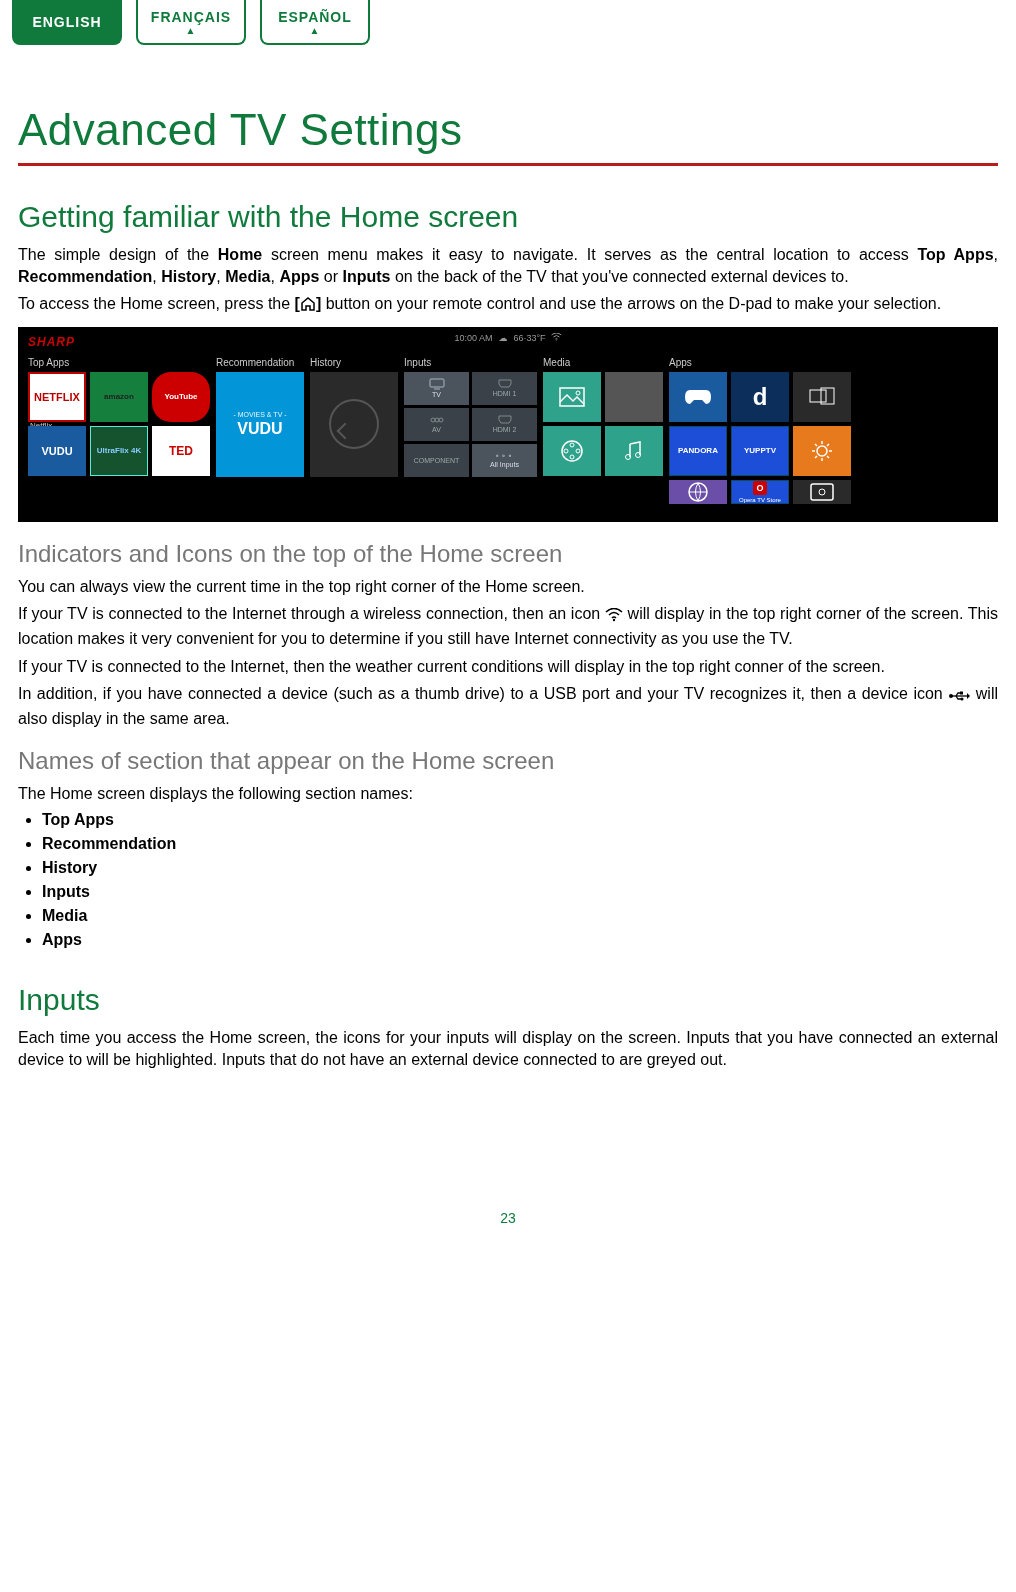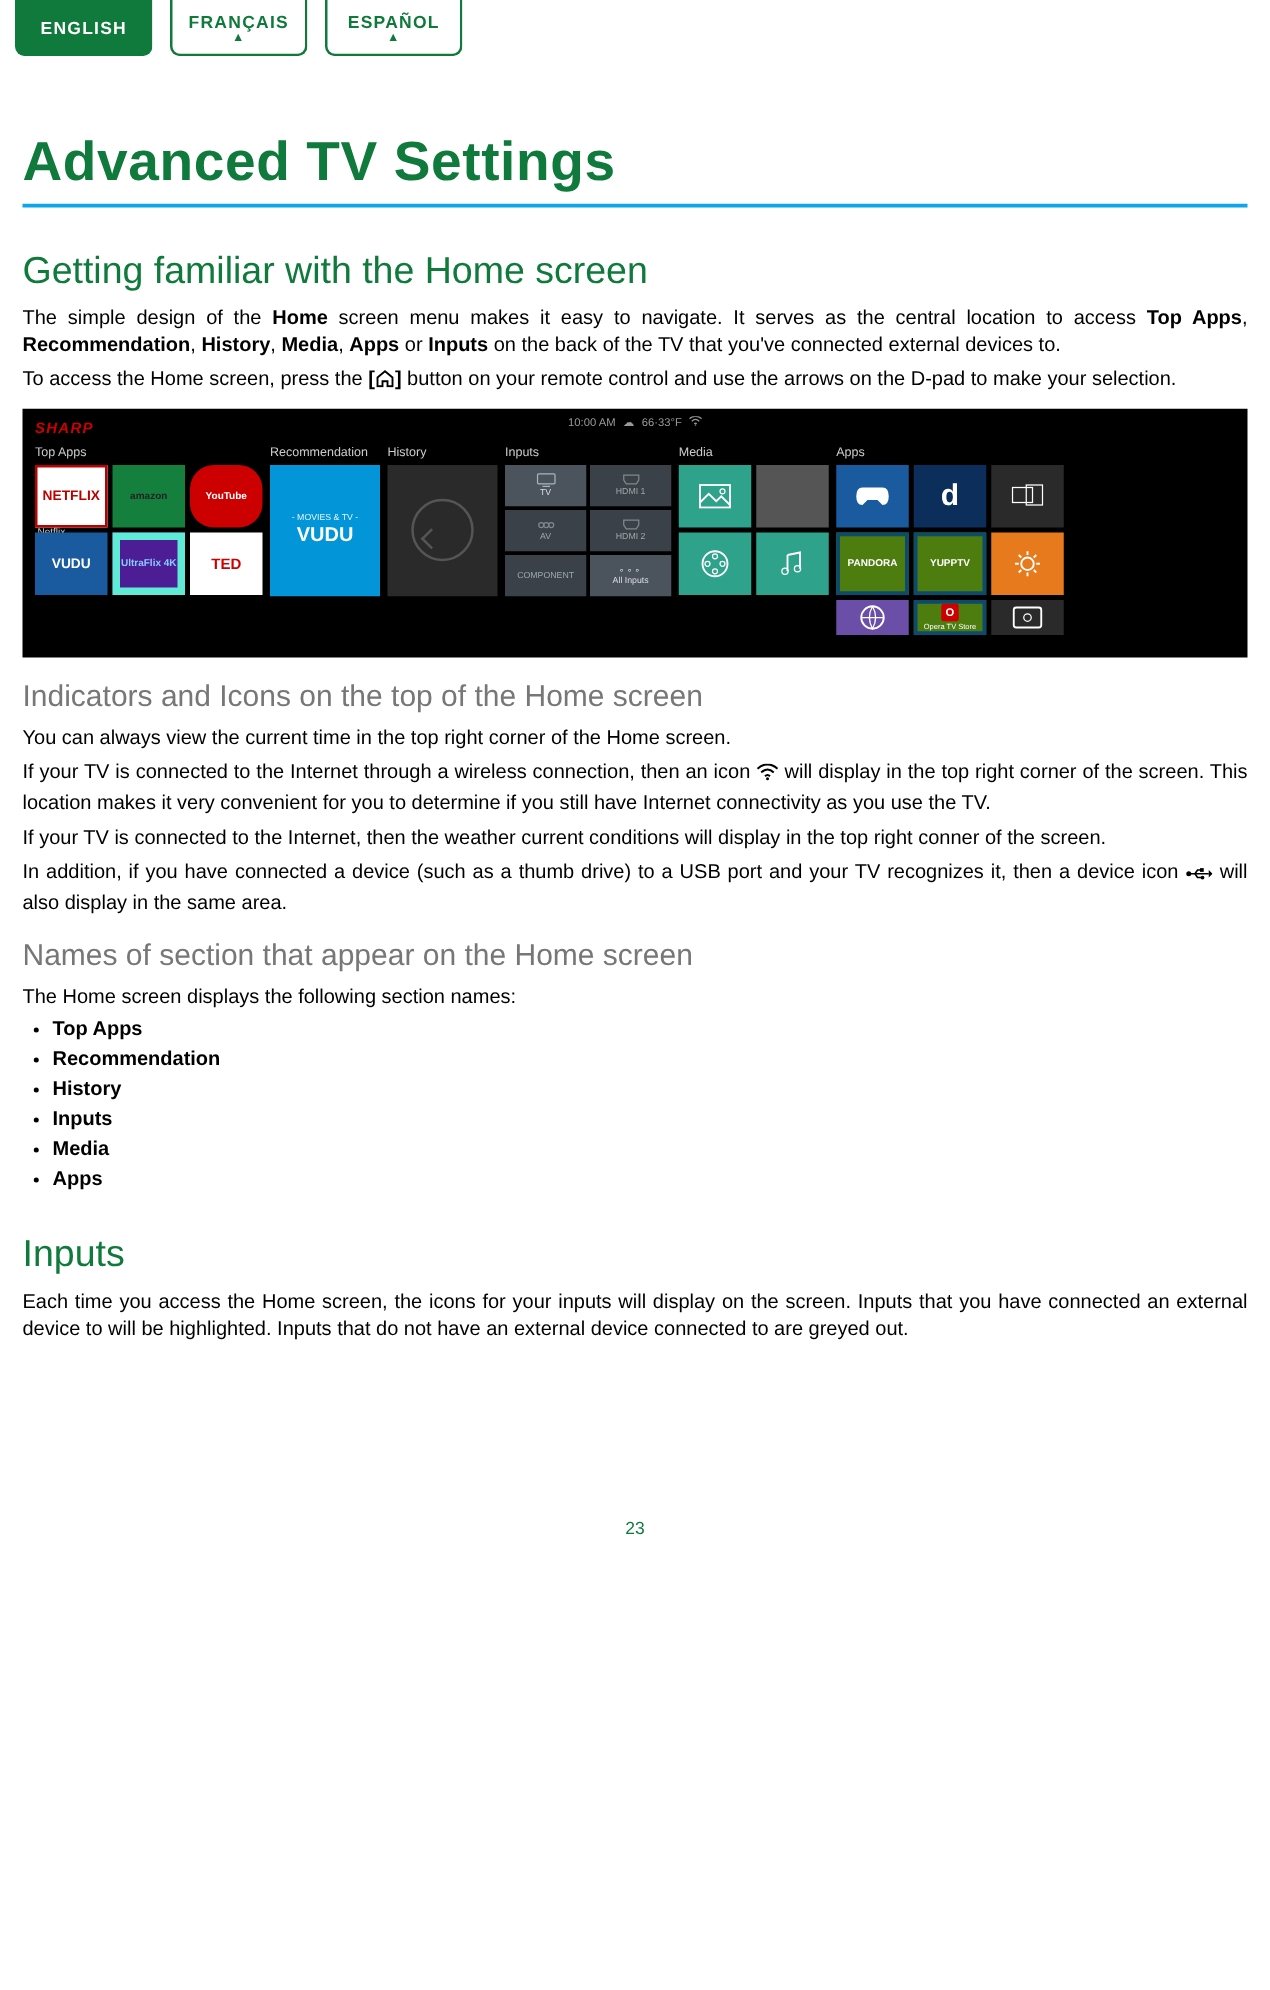--- a/index.html
+++ b/index.html
@@ -2,21 +2,21 @@
 <html><head>
 <meta charset="utf-8">
 <style>
   * { box-sizing: border-box; margin: 0; padding: 0; }
   body { font-family: Arial, Helvetica, sans-serif; width: 1016px; background: #fff; color: #000; }
   .lang-tabs { display: flex; gap: 14px; padding: 0; }
   .lang-tab { display: flex; flex-direction: column; align-items: center; justify-content: center; width: 110px; height: 45px; border: 2px solid #0f7a3c; border-top: none; border-radius: 0 0 8px 8px; font-weight: bold; font-size: 14px; color: #0f7a3c; cursor: pointer; letter-spacing: 1px; }
   .lang-tab.active { background: #0f7a3c; color: #fff; margin-left: 12px; }
   .lang-tab .arrow { font-size: 10px; line-height: 8px; margin-top: 2px; }
   .page { padding: 0 18px; }
-  h1.main { color: #0f7a3c; font-weight: 700; font-size: 44px; margin-top: 60px; border-bottom: 3px solid #0ea5e9; padding-bottom: 8px; letter-spacing: 0.5px; }
+  h1.main { color: #0f7a3c; font-weight: 400; font-size: 44px; margin-top: 60px; border-bottom: 3px solid #b91c1c; padding-bottom: 8px; letter-spacing: 0.5px; }
   h2.sec { color: #0f7a3c; font-weight: 400; font-size: 30px; margin-top: 34px; margin-bottom: 10px; }
   h3.sub { color: #777; font-weight: 400; font-size: 24px; margin-top: 18px; margin-bottom: 8px; }
   p.body { font-size: 16px; line-height: 1.35; margin: 6px 0; text-align: justify; }
   .bold { font-weight: bold; }
   ul.sec-list { list-style: disc; padding-left: 24px; margin: 6px 0; }
   ul.sec-list li { font-weight: bold; font-size: 16px; margin: 6px 0; }
   .home-icon { display: inline-block; vertical-align: -2px; }
   .wifi-icon, .usb-icon { display: inline-block; vertical-align: -3px; }
   
   .tv { background: #000; margin-top: 10px; padding: 8px 10px 18px 10px; position: relative; font-family: Arial, sans-serif; }
@@ -26,36 +26,36 @@
   .tv-col { display: flex; flex-direction: column; }
   .tv-label { color: #ccc; font-size: 10px; margin-bottom: 4px; font-weight: 400; }
   
   .topapps-grid { display: grid; grid-template-columns: repeat(3, 58px); grid-template-rows: repeat(2, 50px); gap: 4px; }
   .app-tile { display: flex; align-items: center; justify-content: center; font-size: 8px; font-weight: bold; color: #fff; position: relative; }
   .netflix { background: #fff; color: #b00; border: 2px solid #b00; font-size: 11px; font-weight: 900;}
   .netflix-cap { position:absolute; bottom:-10px; left:0; font-size:8px; color:#ccc; font-weight:normal;}
   .amazon { background: #15803d; color: #222; }
   .youtube { background: #c00; color: #fff; font-size:8px;border-radius:19px;}
   .vudublue { background: #1a5a9e; color: #fff; font-size: 11px; font-weight: 900;}
-  .ultra { background: #4c1d95; color: #8cf; border:6px solid #5eead4;}
+  .ultra { background: #14532d; color: #8cf; border:1px solid #5eead4;}
   .ted { background: #fff; color: #c00; font-size: 12px;}
   .rec-tile { width: 88px; height: 105px; background: #0296d8; display: flex; flex-direction: column; align-items: center; justify-content: center; color: #fff; font-size: 9px; }
   .rec-tile .rec-sub { font-size: 7px; opacity: .9; margin-bottom:2px;}
   .hist-tile { width: 88px; height: 105px; background: #2a2a2a; display: flex; align-items: center; justify-content: center; }
   .hist-circle { width:50px; height:50px; border:2px solid #555; border-radius:50%; position:relative;}
   .hist-circle::after{content:'';position:absolute;left:8px;bottom:10px;width:10px;height:10px;border-left:2px solid #555;border-bottom:2px solid #555;transform:rotate(45deg);}
   .inputs-grid { display: grid; grid-template-columns: repeat(2, 65px); grid-template-rows: repeat(3, 33px); gap: 3px; }
   .input-tile { background: #3a4148; color: #9aa; font-size: 7px; display: flex; flex-direction: column; align-items: center; justify-content: center; gap:1px;}
   .input-tile.active { background: #4b545c; color: #dde; }
   .input-tile svg { opacity:.7; }
   .media-grid { display: grid; grid-template-columns: repeat(2, 58px); grid-template-rows: repeat(2, 50px); gap: 4px; }
   .media-tile { background: #2ea28a; display: flex; align-items: center; justify-content: center; }
   .apps-grid { display: grid; grid-template-columns: repeat(3, 58px); grid-template-rows: repeat(2, 50px); gap: 4px; }
   .apps-tile { display: flex; align-items: center; justify-content: center; color: #fff; font-size: 8px; font-weight: bold; }
-  .t-blue { background: #1a5a9e; } .t-dblue{background:#0b2f5a;font-size:24px;} .t-grey{background:#2a2a2a;} .t-black{background:#4d7c0f;border:3px solid #0c4a6e;} .t-orange{background:#e87a1e;} .t-purple{background:#6a4ea8;}
+  .t-blue { background: #1a5a9e; } .t-dblue{background:#0b2f5a;font-size:24px;} .t-grey{background:#2a2a2a;} .t-black{background:#1d4ed8;border:1px solid #0c4a6e;} .t-orange{background:#e87a1e;} .t-purple{background:#6a4ea8;}
   .pagefoot { text-align:center; color:#0f7a3c; font-size:14px; margin-top:140px; padding-bottom:20px;}
 </style>
 </head>
 <body>
 
 <div class="lang-tabs">
   <div class="lang-tab active">
       <span>ENGLISH</span>
     </div>
   <div class="lang-tab">

